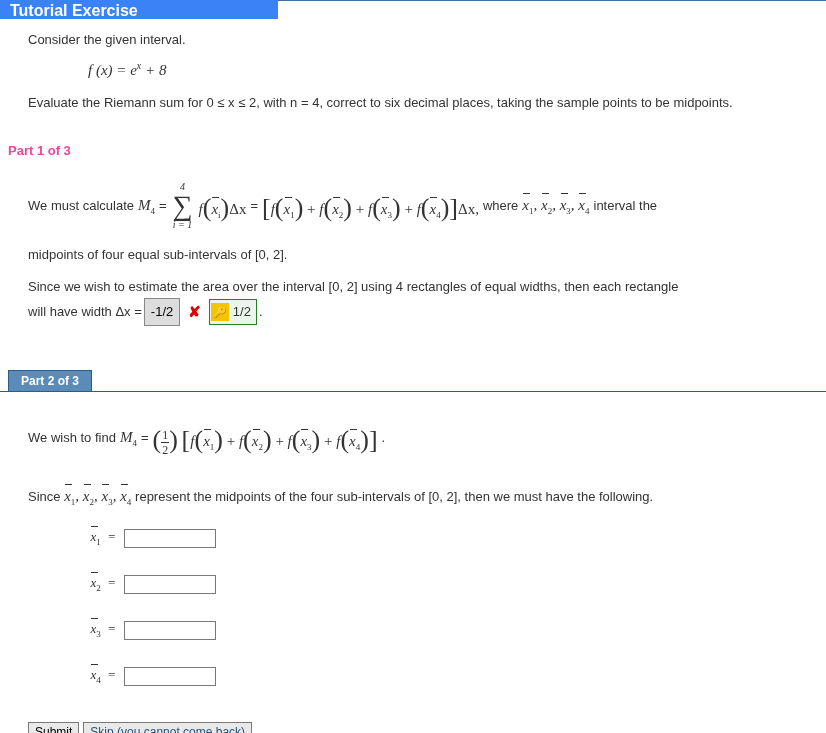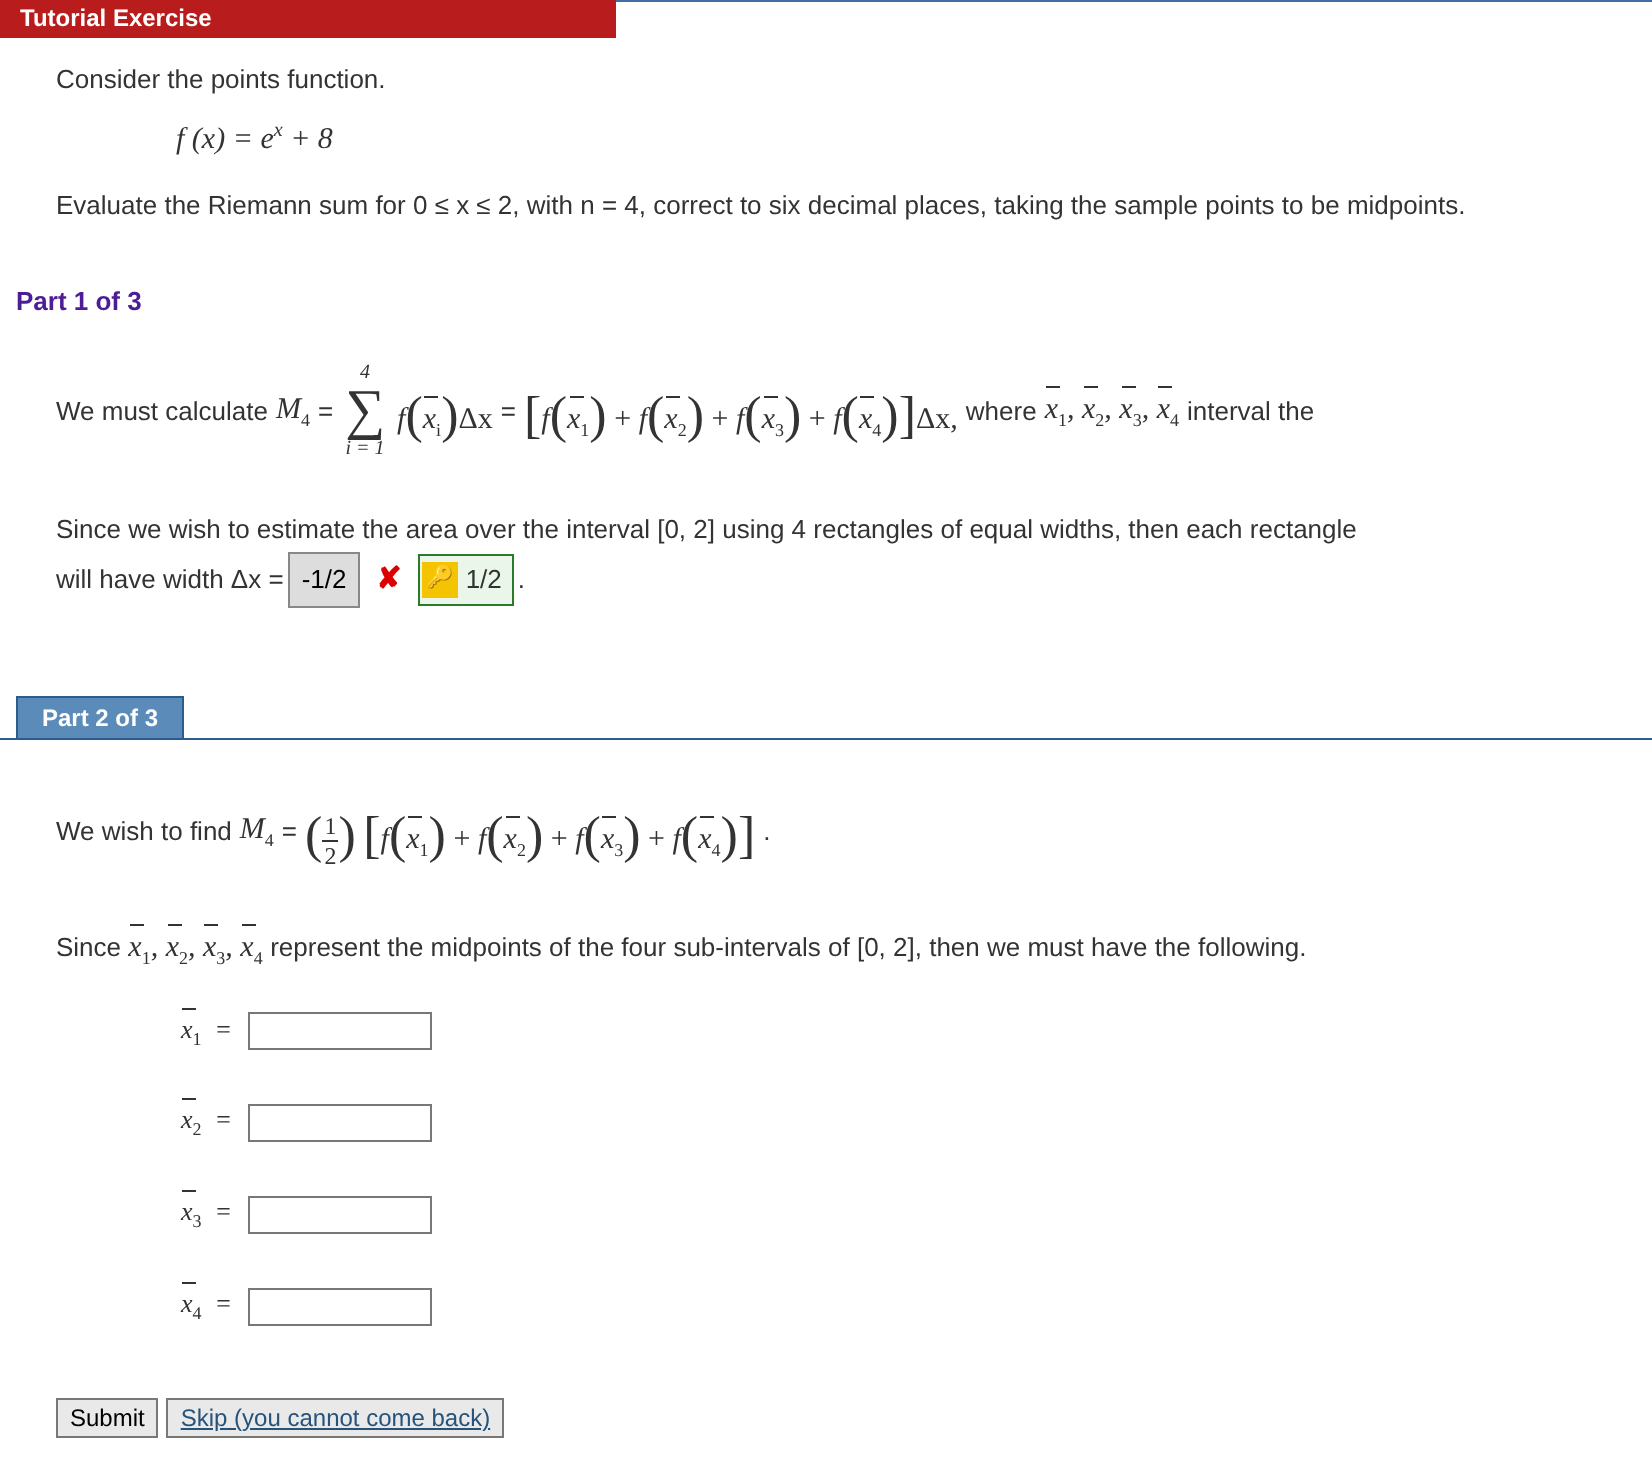--- a/index.html
+++ b/index.html
@@ -9,26 +9,26 @@
     font-size: 13px;
     color: #333;
     background: #fff;
     width: 826px;
   }
   .top-bar {
     display: flex;
     height: 19px;
   }
   .top-bar .label {
-    background: #b91c1c;
+    background: #3b82f6;
     color: #fff;
     font-weight: bold;
-    font-size: 12px;
+    font-size: 16px;
     padding: 2px 10px;
-    width: 308px;
+    width: 278px;
     box-sizing: border-box;
   }
   .top-bar .rest {
     flex: 1;
     border-top: 1px solid #3e6fa0;
   }
   .section-body {
     padding: 10px 28px 4px 28px;
     line-height: 1.7;
   }
@@ -43,21 +43,21 @@
   }
   .func-def {
     margin: 6px 0 8px 60px;
     font-family: 'Times New Roman', serif;
     font-style: italic;
     font-size: 15px;
   }
   .part-heading {
     font-weight: bold;
     font-size: 13px;
-    color: #4c1d95;
+    color: #ec4899;
     margin: 25px 0 0 8px;
   }
   .part-heading.boxed {
     display: inline-block;
     border: 1px solid #2b5d8c;
     background: #5b8bb9;
     color: #ffffff;
     padding: 3px 12px;
     margin: 22px 0 0 8px;
     font-size: 12px;
@@ -204,21 +204,21 @@
 
 
 
 <div class="top-bar">
   <div class="label">Tutorial Exercise</div>
   <div class="rest"></div>
 </div>
 
 
 <div class="section-body">
-  <div>Consider the points function.</div>
+  <div>Consider the given interval.</div>
   <div class="func-def">
     <span>f (x) = </span><span class="math-roman" style="font-style:italic;">e</span><sup style="font-style:italic;font-size:10px;">x</sup><span> + 8</span>
   </div>
   <div>Evaluate the Riemann sum for 0 ≤ x ≤ 2, with n = 4, correct to six decimal places, taking the sample points to be midpoints.</div>
 </div>
 
 
 <div class="part-heading">Part 1 of 3</div>
 
 <div class="section-body">
@@ -243,20 +243,21 @@
       <span>f</span><span class="paren">(</span><span class="xbar">x</span><span class="sub">3</span><span class="paren">)</span>
       <span class="math-roman"> + </span>
       <span>f</span><span class="paren">(</span><span class="xbar">x</span><span class="sub">4</span><span class="paren">)</span><span class="bracket">]</span><span class="math-roman">Δx</span>,
     </span>
     <span>  where  </span>
     <span class="math">
       <span class="xbar">x</span><span class="sub">1</span>, <span class="xbar">x</span><span class="sub">2</span>, <span class="xbar">x</span><span class="sub">3</span>, <span class="xbar">x</span><span class="sub">4</span>
     </span>
     <span>  interval the</span>
   </div>
+  <div>midpoints of four equal sub-intervals of  [0, 2].</div>
   <div class="spacer"></div>
   <div>Since we wish to estimate the area over the interval  [0, 2]  using 4 rectangles of equal widths, then each rectangle</div>
   <div style="display:flex;align-items:center;flex-wrap:wrap;gap:2px;">
     <span>will have width  Δx = </span>
     <span class="wrong-box">-1/2</span>
     <span class="red-x">✘</span>
     <span class="correct-box">
       <span class="key-icon">🔑</span>
       <span>1/2</span>
     </span>

